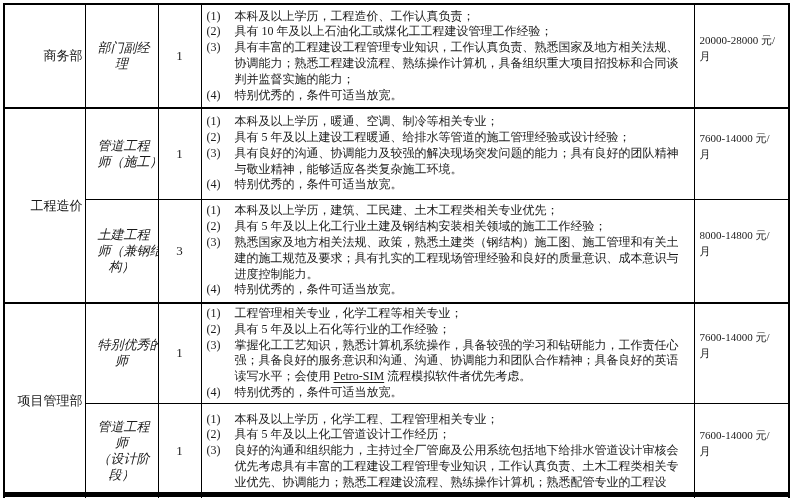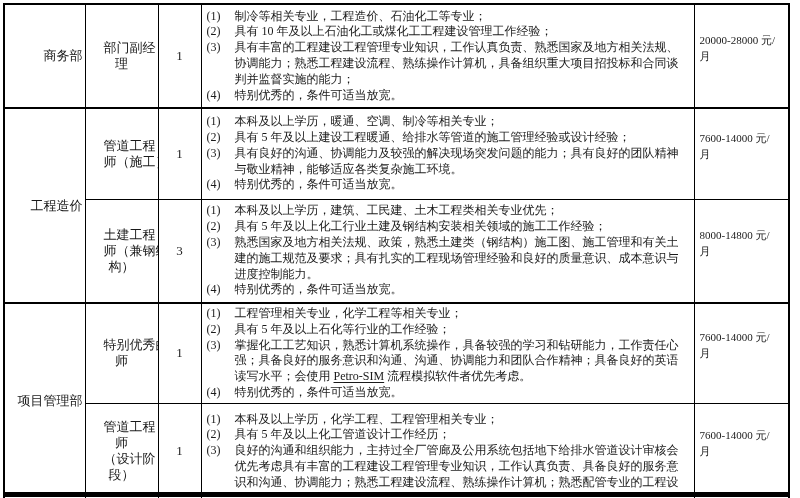--- a/index.html
+++ b/index.html
@@ -31,21 +31,22 @@
   td.dept {
     text-align: right;
     font-size: 13px;
     padding: 12px 2px;
   }
   .dept-line { line-height: 16px; white-space: nowrap; }
 
   td.pos {
     text-align: center;
     font-size: 13px;
-    padding: 0 18px;
+    padding: 0 12px;
+    font-style: italic;
   }
   .pos-line { line-height: 16px; white-space: nowrap; }
 
   td.cnt {
     text-align: center;
     font-size: 13px;
   }
 
   td.req {
     font-size: 12px;
@@ -97,21 +98,21 @@
           <div class="dept-line">商务部</div>
         </td>
         <td class="pos">
           <div class="pos-line">部门副经</div>
           <div class="pos-line">理</div>
         </td>
         <td class="cnt">1</td>
         <td class="req">
           <div class="req-item">
             <span class="req-num">(1)</span>
-            <span class="req-text">制冷等相关专业，工程造价、石油化工等专业；</span>
+            <span class="req-text">本科及以上学历，工程造价、工作认真负责；</span>
           </div>
           <div class="req-item">
             <span class="req-num">(2)</span>
             <span class="req-text">具有 10 年及以上石油化工或煤化工工程建设管理工作经验；</span>
           </div>
           <div class="req-item">
             <span class="req-num">(3)</span>
             <span class="req-text">具有丰富的工程建设工程管理专业知识，工作认真负责、熟悉国家及地方相关法规、协调能力；熟悉工程建设流程、熟练操作计算机，具备组织重大项目招投标和合同谈判并监督实施的能力；</span>
           </div>
           <div class="req-item">
@@ -234,21 +235,21 @@
           <div class="req-item">
             <span class="req-num">(1)</span>
             <span class="req-text">本科及以上学历，化学工程、工程管理相关专业；</span>
           </div>
           <div class="req-item">
             <span class="req-num">(2)</span>
             <span class="req-text">具有 5 年及以上化工管道设计工作经历；</span>
           </div>
           <div class="req-item">
             <span class="req-num">(3)</span>
-            <span class="req-text">良好的沟通和组织能力，主持过全厂管廊及公用系统包括地下给排水管道设计审核会优先考虑具有丰富的工程建设工程管理专业知识，工作认真负责、具备良好的服务意识和沟通、协调能力；熟悉工程建设流程、熟练操作计算机；熟悉配管专业的工程设</span>
+            <span class="req-text">良好的沟通和组织能力，主持过全厂管廊及公用系统包括地下给排水管道设计审核会优先考虑具有丰富的工程建设工程管理专业知识，工作认真负责、土木工程类相关专业优先、协调能力；熟悉工程建设流程、熟练操作计算机；熟悉配管专业的工程设</span>
           </div>
         </td>
         <td class="sal">
           <div class="sal-line">7600-14000 元/</div>
           <div class="sal-line">月</div>
         </td>
       </tr>
 
     </tbody>
   </table>

